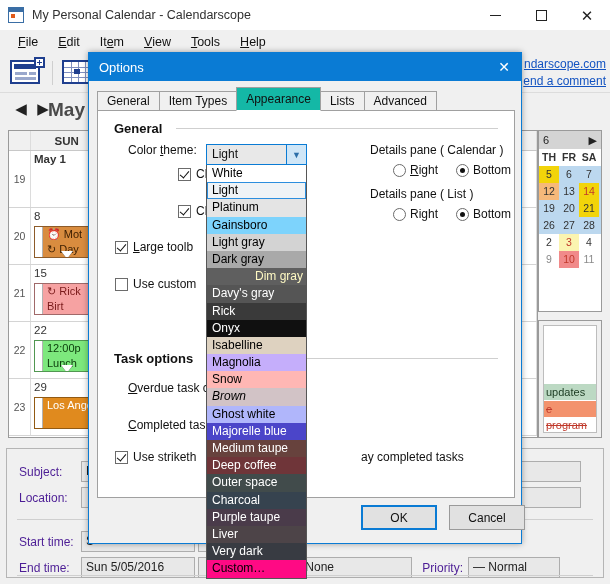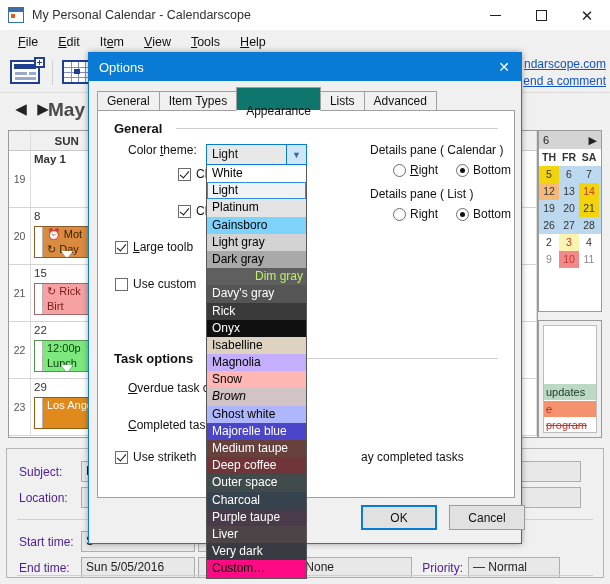--- a/index.html
+++ b/index.html
@@ -182,22 +182,22 @@
   }
   .dlg-title .t { flex: 1; }
   .dlg-close { width: 34px; height: 28px; display:flex; align-items:center; justify-content:center; color:#fff; font-size:14px;}
 
   .tabs { position: absolute; left: 8px; top: 36px; height: 22px; display: flex; align-items: flex-end; }
   .tab {
     border: 1px solid #a0a0a0; background: #f0f0f0; padding: 2px 9px 3px;
     font-size: 12px; color: #111; margin-right: -1px; height: 20px; line-height: 15px;
   }
   .tab.active {
-    background: #0f766e; height: 24px; line-height: 17px; border-bottom-color: #fff;
-    position: relative; z-index: 3; padding: 15px 9px 4px;
+    background: #14b8a6; height: 24px; line-height: 17px; border-bottom-color: #fff;
+    position: relative; z-index: 3; padding: 3px 9px 4px;
   }
   .tabpage {
     position: absolute; left: 8px; top: 57px; width: 418px; height: 388px;
     background: #fff; border: 1px solid #a0a0a0;
   }
 
   .grp-title { position:absolute; font-size: 13px; font-weight: bold; color: #111; }
   .grp-line { position:absolute; height:1px; background:#cfcfcf; }
 
   .lab { position: absolute; font-size: 12px; color: #111; }
@@ -533,21 +533,21 @@
     <span class="val">Light</span>
     <span class="arrowbox">▼</span>
   </div>
   <div class="droplist" id="droplist">
       <div class="dl-item" style="background: rgb(255, 255, 255); color: rgb(0, 0, 0);">White</div>
       <div class="dl-item sel" style="background: rgb(239, 243, 246); color: rgb(0, 0, 0);">Light</div>
       <div class="dl-item" style="background: rgb(228, 228, 228); color: rgb(0, 0, 0);">Platinum</div>
       <div class="dl-item" style="background: #7dd3fc; color: rgb(0, 0, 0);">Gainsboro</div>
       <div class="dl-item" style="background: rgb(211, 211, 211); color: rgb(0, 0, 0);">Light gray</div>
       <div class="dl-item" style="background: rgb(169, 169, 169); color: rgb(0, 0, 0);">Dark gray</div>
-      <div class="dl-item" style="background: rgb(95, 95, 95); color: #bef264; padding-left: 48px;">Dim gray</div>
+      <div class="dl-item" style="background: rgb(95, 95, 95); color: #fef9c3; padding-left: 48px;">Dim gray</div>
       <div class="dl-item" style="background: rgb(85, 85, 85); color: rgb(255, 255, 255);">Davy's gray</div>
       <div class="dl-item" style="background: rgb(58, 58, 58); color: rgb(255, 255, 255);">Rick</div>
       <div class="dl-item" style="background: rgb(16, 16, 16); color: rgb(255, 255, 255);">Onyx</div>
       <div class="dl-item" style="background: rgb(222, 210, 192); color: rgb(0, 0, 0);">Isabelline</div>
       <div class="dl-item" style="background: rgb(197, 174, 251); color: rgb(0, 0, 0);">Magnolia</div>
       <div class="dl-item" style="background: rgb(255, 183, 180); color: rgb(0, 0, 0);">Snow</div>
       <div class="dl-item" style="background: rgb(210, 195, 198); color: rgb(0, 0, 0); font-style: italic;">Brown</div>
       <div class="dl-item" style="background: rgb(176, 182, 251); color: rgb(0, 0, 0);">Ghost white</div>
       <div class="dl-item" style="background: rgb(75, 69, 201); color: rgb(255, 255, 255);">Majorelle blue</div>
       <div class="dl-item" style="background: rgb(103, 66, 61); color: rgb(255, 255, 255);">Medium taupe</div>

